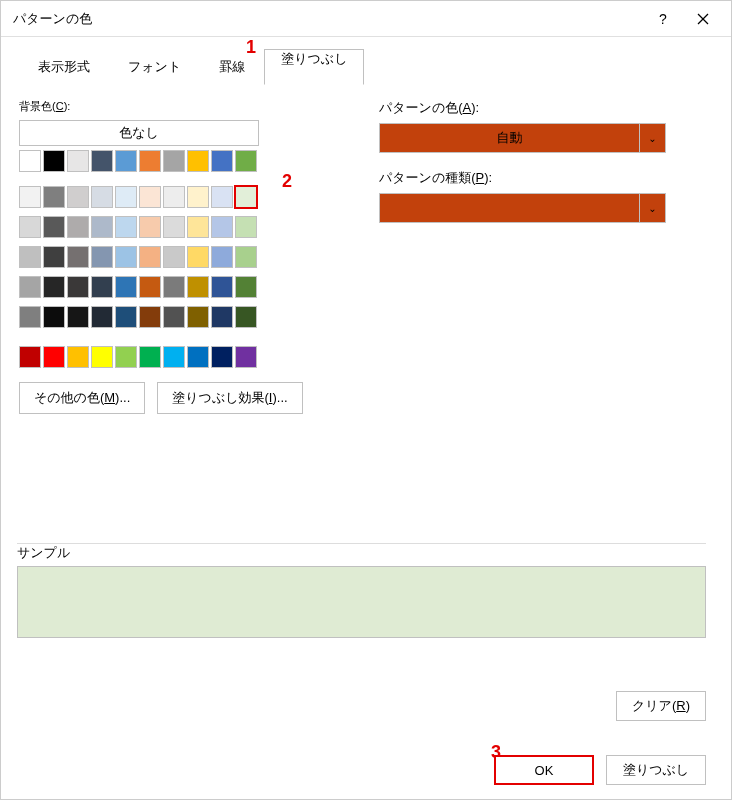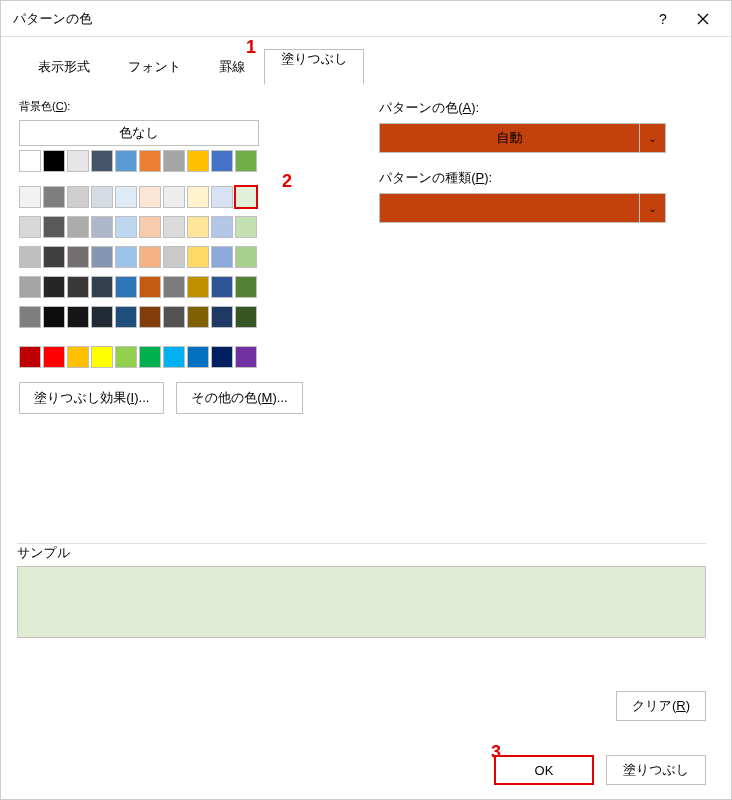--- a/index.html
+++ b/index.html
@@ -248,24 +248,24 @@
           <div class="color-swatch" style="background: rgb(146, 208, 80);"></div>
           <div class="color-swatch" style="background: rgb(0, 176, 80);"></div>
           <div class="color-swatch" style="background: rgb(0, 176, 240);"></div>
           <div class="color-swatch" style="background: rgb(0, 112, 192);"></div>
           <div class="color-swatch" style="background: rgb(0, 32, 96);"></div>
           <div class="color-swatch" style="background: rgb(112, 48, 160);"></div>
         </div>
 
       <div class="button-row">
         <button class="dlg-btn">
-          <span>塗りつぶし効果(</span><span class="underline">I</span><span>)...</span>
+          <span>その他の色(</span><span class="underline">M</span><span>)...</span>
         </button>
         <button class="dlg-btn">
-          <span>その他の色(</span><span class="underline">M</span><span>)...</span>
+          <span>塗りつぶし効果(</span><span class="underline">I</span><span>)...</span>
         </button>
       </div>
     </div>
 
     <div class="right-col">
       <div class="right-label">
         <span>パターンの色(</span><span class="underline">A</span><span>):</span>
       </div>
       <div class="dropdown">
         <span class="dropdown-text">自動</span>

